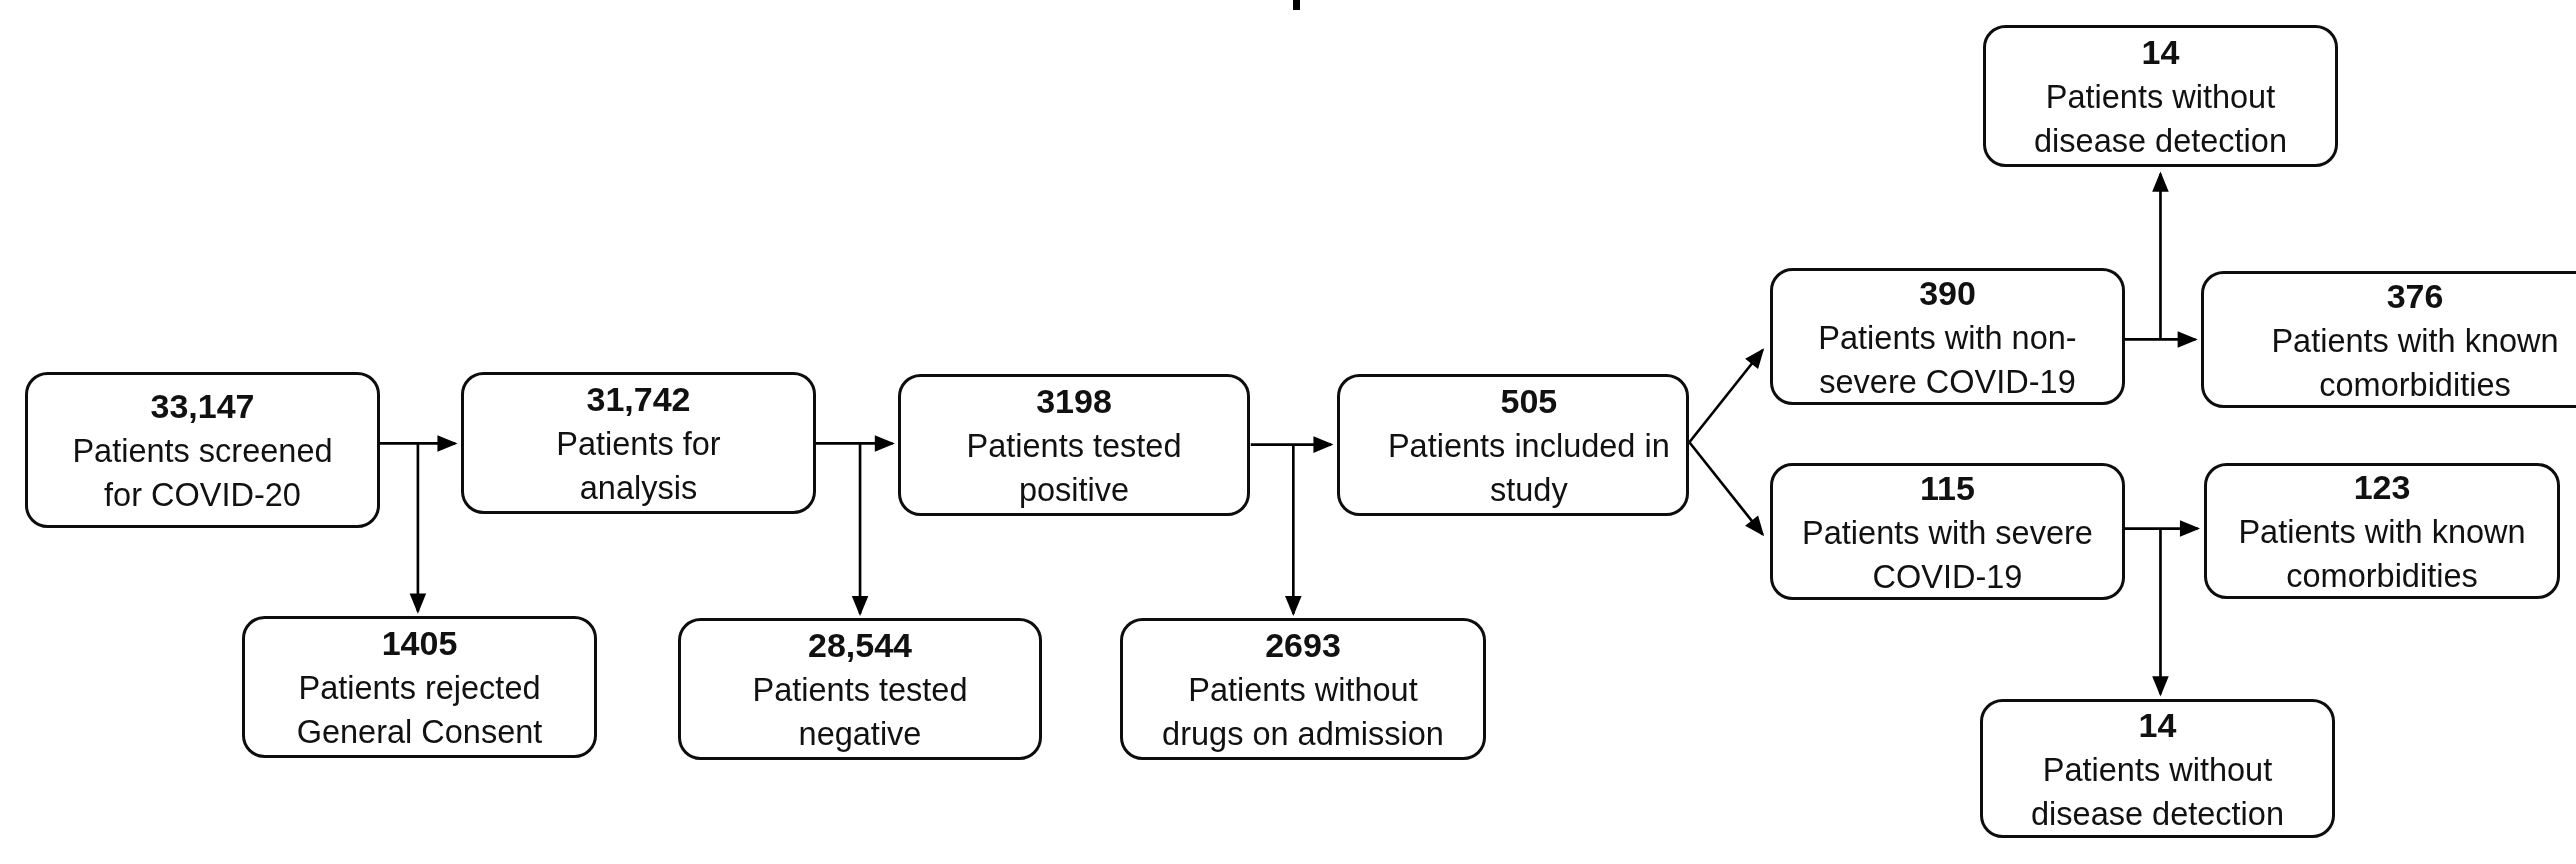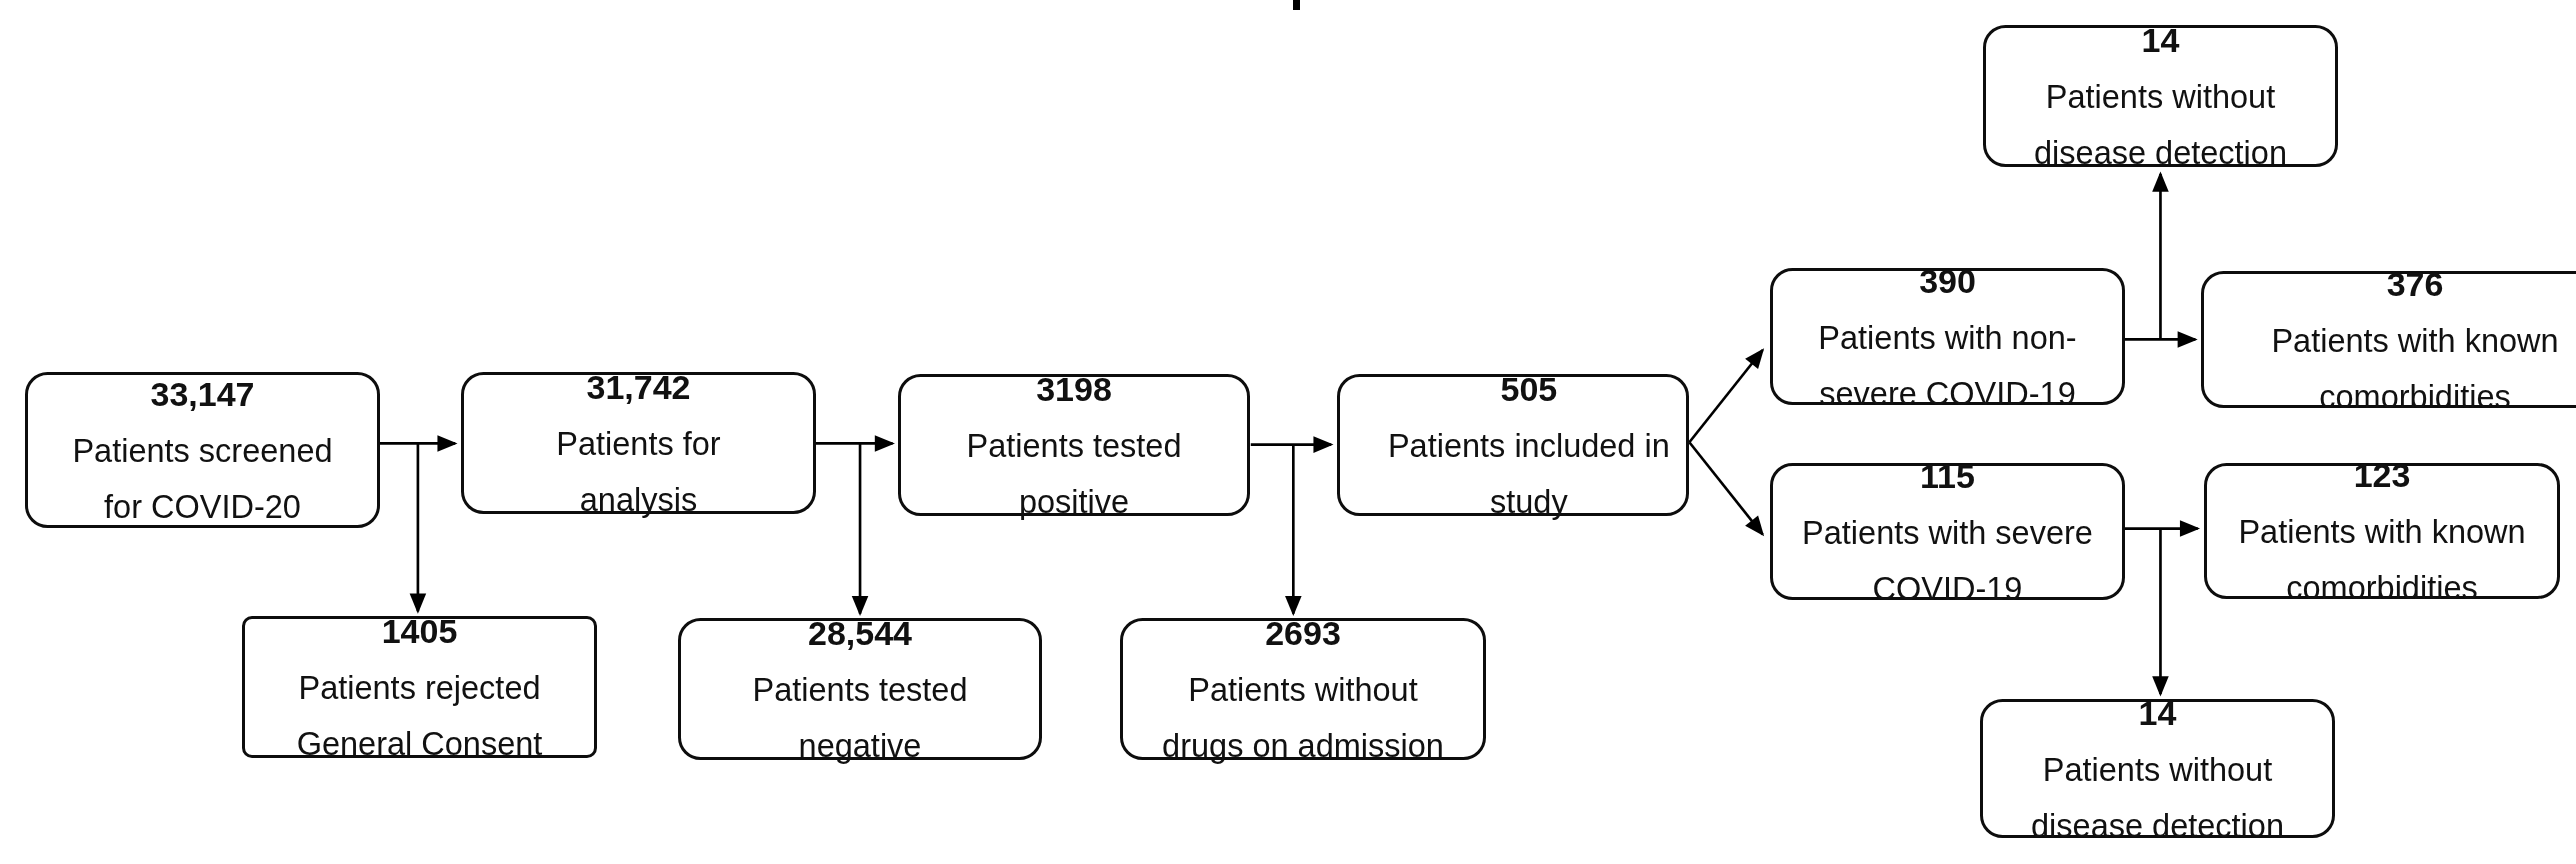--- a/index.html
+++ b/index.html
@@ -27,40 +27,39 @@
     box-sizing: border-box;
     border: 3px solid #0d0d0d;
     border-radius: 22.5px;
     background: #ffffff;
     display: flex;
     flex-direction: column;
     align-items: center;
     justify-content: center;
     text-align: center;
     padding: 2.4px 8.3px;
-    gap: 12px;
   }
   .node .num {
     font-weight: bold;
     font-size: 34px;
     line-height: 46px;
     white-space: nowrap;
   }
   .node .line {
     font-size: 32.5px;
     line-height: 44px;
     white-space: nowrap;
   }
   
   #n-screened  { left: 25px;   top: 372px;  width: 355px; height: 156px; }
   #n-analysis  { left: 461px;  top: 372px;  width: 355px; height: 142px; }
   #n-positive  { left: 898px; top: 374px;  width: 352px; height: 142px; }
   #n-included  { left: 1337px; top: 374px;  width: 352px; height: 142px; padding-left: 40px; }
   
-  #n-rejected  { left: 242px;  top: 616px; width: 355px; height: 142px; border-radius: 10px; }
+  #n-rejected  { left: 242px;  top: 616px; width: 355px; height: 142px; }
   #n-negative  { left: 678px; top: 618px; width: 364px; height: 142px; }
   #n-nodrugs   { left: 1120px; top: 618px; width: 366px; height: 142px; }
   
   #n-nonsevere { left: 1770px; top: 268px;  width: 355px; height: 137px; }
   #n-comorb376 { left: 2201px; top: 271px;  width: 428px; height: 137px; }
   #n-top14     { left: 1983px; top: 25.4px;   width: 355px; height: 142px; }
   #n-severe    { left: 1770px; top: 463px;  width: 355px; height: 137px; }
   #n-comorb101 { left: 2204px; top: 463px;  width: 356px; height: 136px; }
   #n-bottom14  { left: 1980px; top: 699px; width: 355px; height: 139px; }
 

